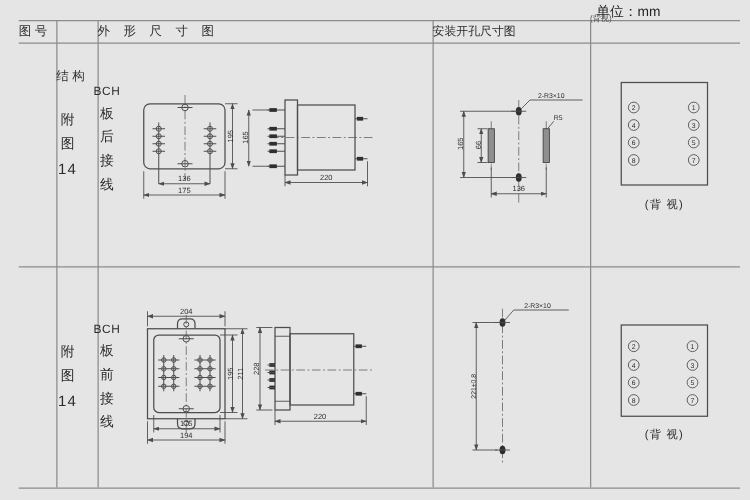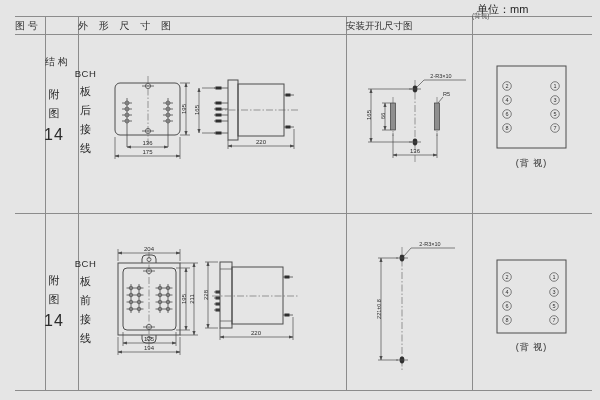--- a/index.html
+++ b/index.html
@@ -8,21 +8,21 @@
   #page{position:relative;width:600px;height:400px;background:#e5e5e5;}
   .hline,.vline{position:absolute;background:#8c8c8c;}
   .hline{height:1px;}
   .vline{width:1px;}
   .hdr{position:absolute;font-size:10px;color:#2d2d2d;text-align:left;
        line-height:1;white-space:nowrap;}
   .unit{position:absolute;font-size:11px;color:#222;}
   .vcell{position:absolute;display:flex;flex-direction:column;align-items:center;
          justify-content:center;text-align:center;color:#2b2b2b;padding-left:24px;}
   .vcell .ch{font-size:11px;line-height:1;margin:4px 0;}
-  .vcell .num{font-size:16px;letter-spacing:1px;}
+  .vcell .num{font-size:12px;letter-spacing:1px;}
   .vcell .latin{font-size:9.5px;letter-spacing:0.5px;}
   svg{position:absolute;overflow:visible;}
   svg text{font-family:"Liberation Sans",sans-serif;fill:#2d2d2d;}
   .ln{stroke:#4d4d4d;stroke-width:1;fill:none;}
   .thin{stroke:#4d4d4d;stroke-width:0.7;fill:none;}
   .dim{stroke:#4d4d4d;stroke-width:0.7;fill:none;}
   .cl{stroke:#5a5a5a;stroke-width:0.6;fill:none;stroke-dasharray:7 2 1.5 2;}
   .nut{fill:#2f2f2f;stroke:none;}
   .slot{fill:#8f8f8f;stroke:#3f3f3f;stroke-width:0.7;}
   .scr{stroke:#4d4d4d;stroke-width:0.8;fill:none;}

